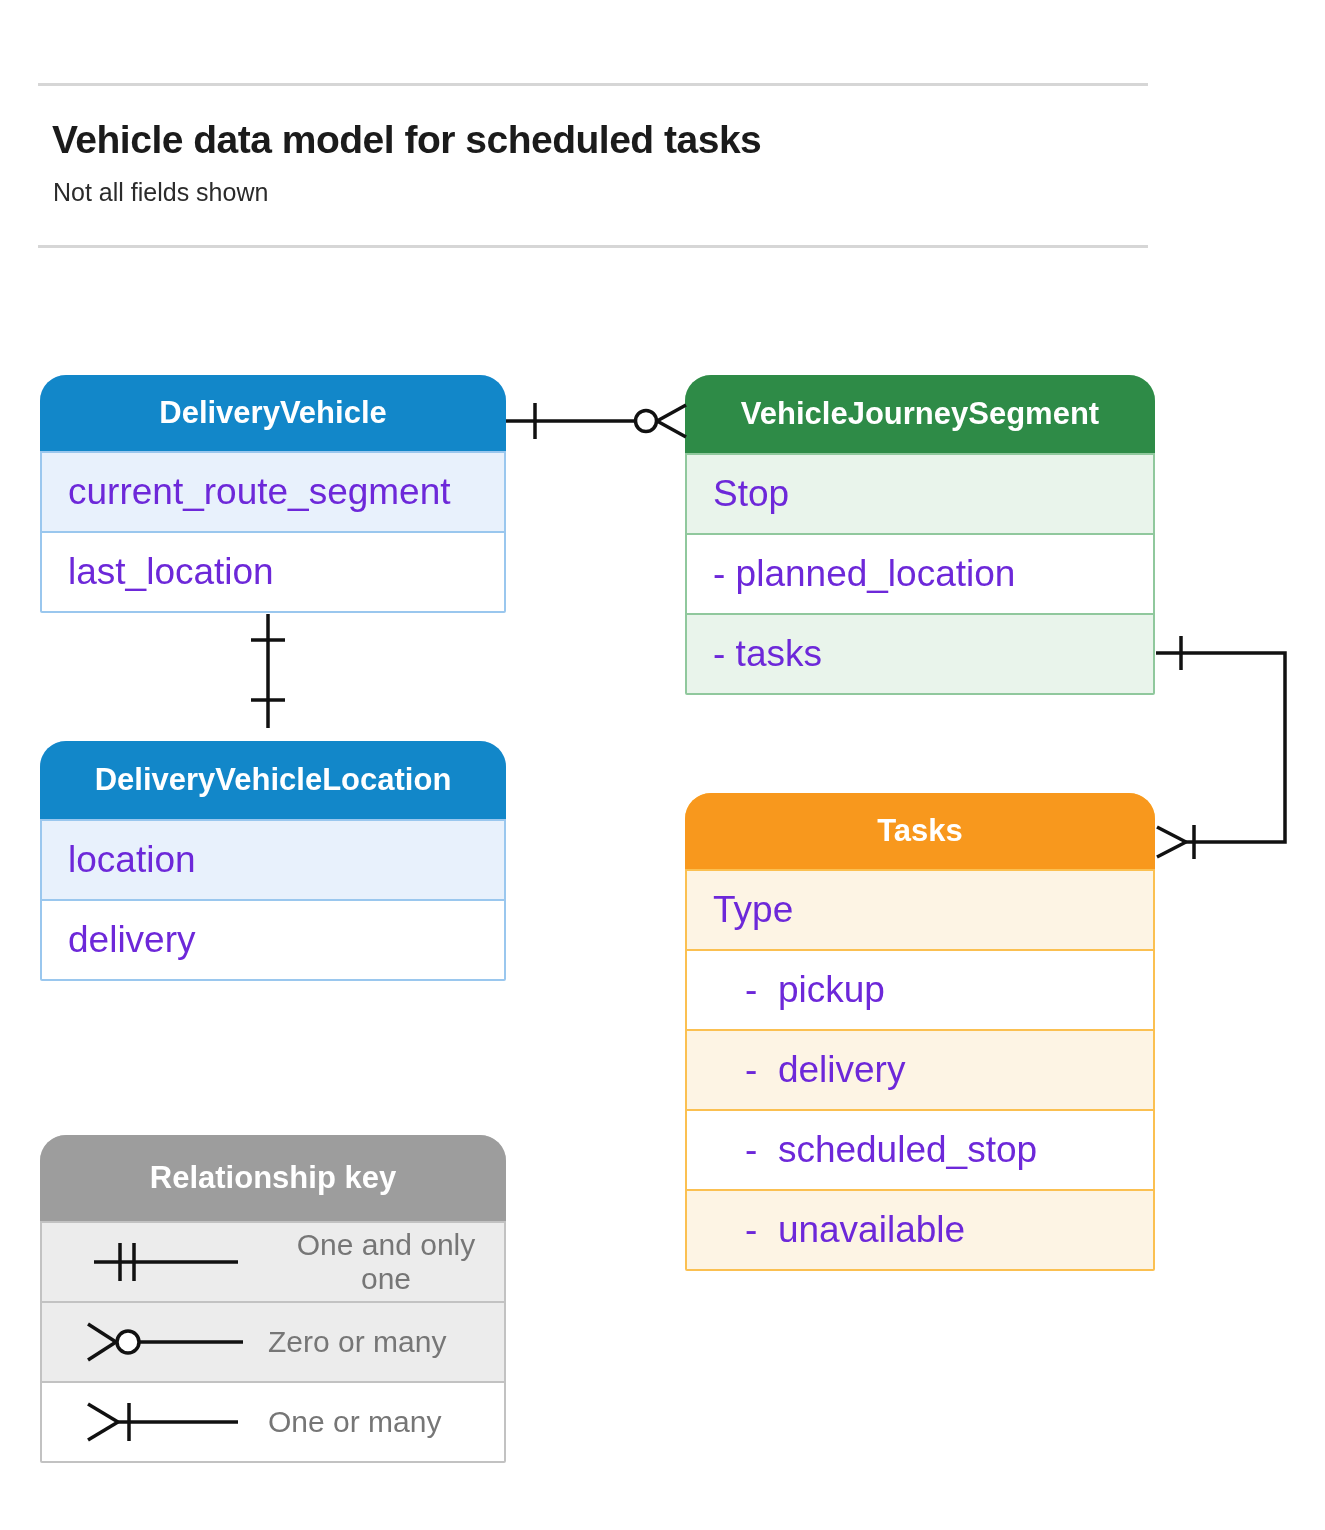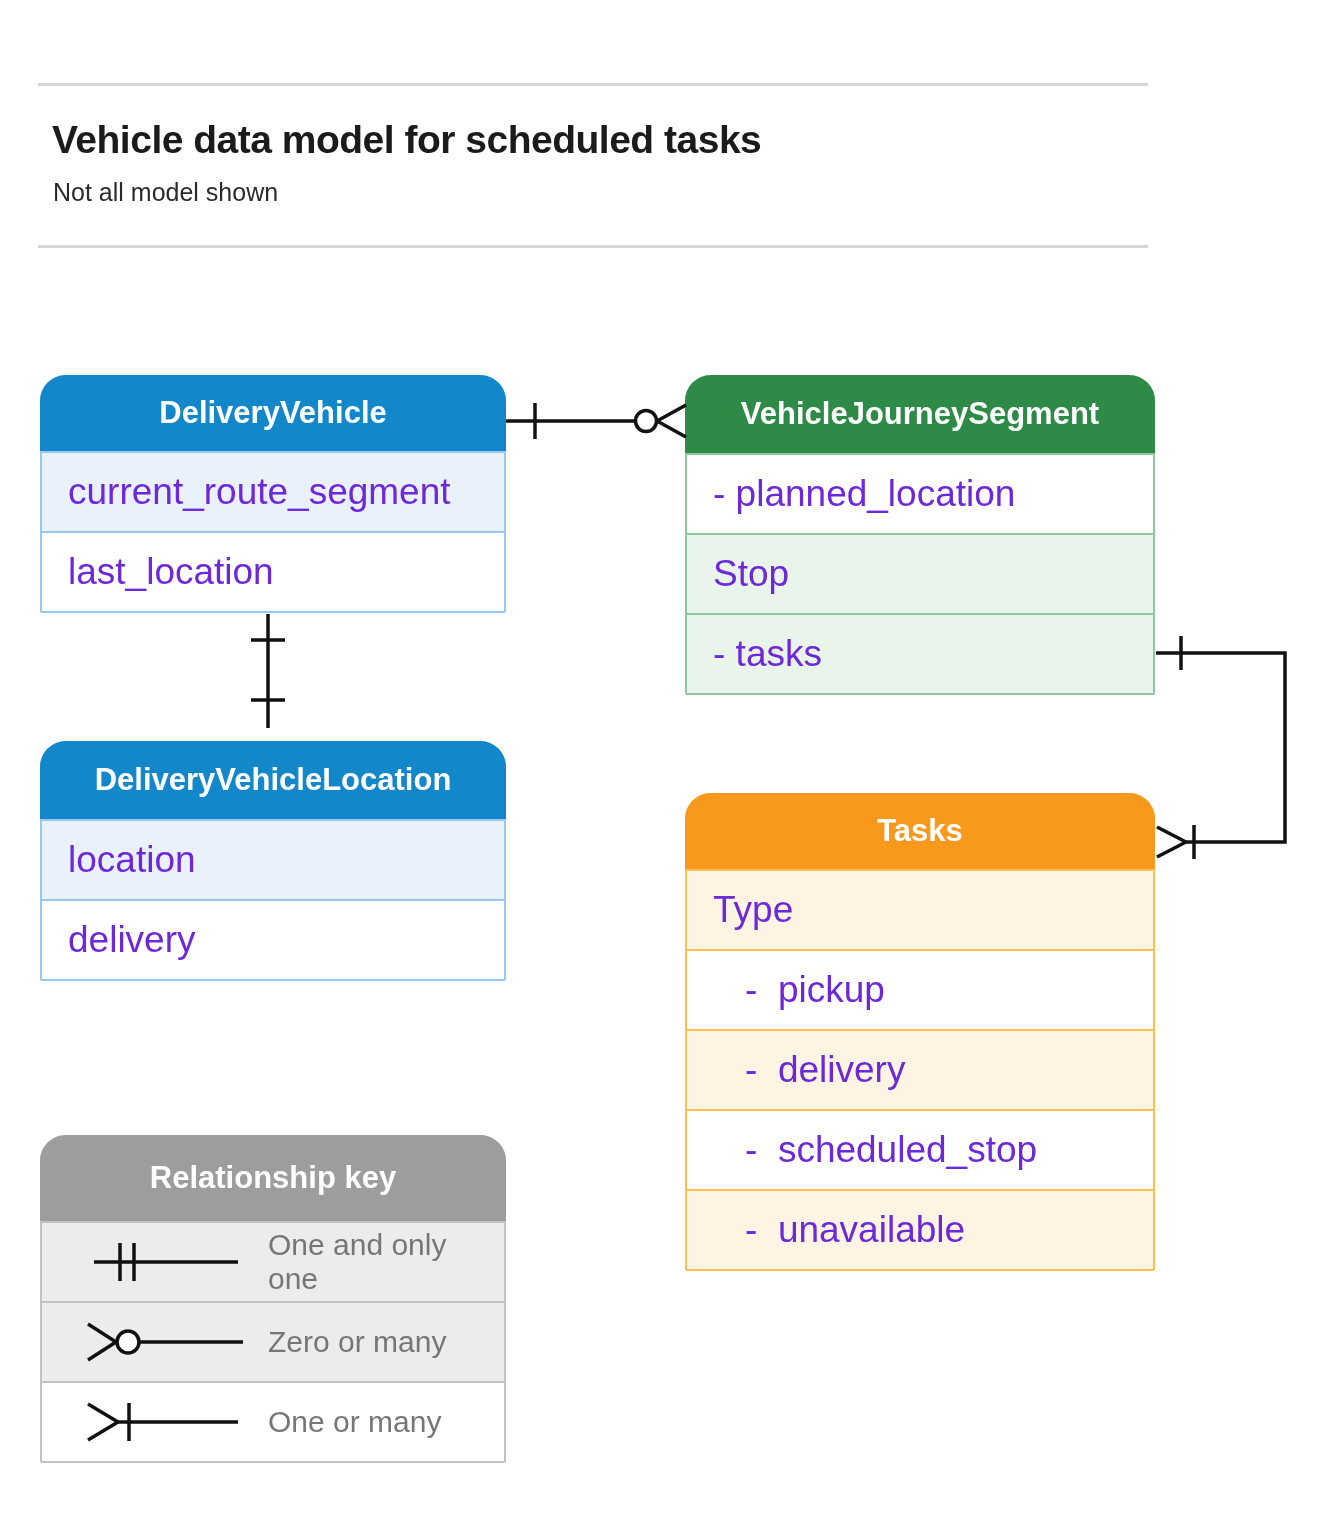--- a/index.html
+++ b/index.html
@@ -10,21 +10,21 @@
   .rule { position:absolute; height:3px; background:#d6d6d6; }
   #rule-top { left:38px; top:39px; width:1110px; }
   #rule-bottom { left:38px; top:201px; width:1110px; }
 
   #page-title { position:absolute; left:52px; top:74px; font-size:39px;
                 font-weight:700; color:#1b1b1b; letter-spacing:-0.5px; }
   #page-subtitle { position:absolute; left:53px; top:134px; font-size:25px;
                    color:#2b2b2b; }
 
   .entity { position:absolute; border:2px solid var(--bc); background:#fff;
-            border-radius:26px 26px 2px 2px; }
+            border-radius:26px 26px 2px 2px;text-align:center; }
   .entity-header { margin:-2px -2px 0 -2px; height:var(--hh);
             background:var(--head); border-radius:26px 26px 0 0;
             display:flex; align-items:center; justify-content:center;
             color:#ffffff; font-size:31px; font-weight:700; }
   .entity-row { height:80px; display:flex; align-items:center;
             padding-left:26px; font-size:37px; color:#6d28d9;
             white-space:pre-wrap; border-top:2px solid var(--bc); }
   .entity-row:first-of-type { border-top:none; }
   .entity-row.alt { background:var(--light); }
   .entity-row.indent { padding-left:58px; }
@@ -50,33 +50,33 @@
   .legend-symbol * { stroke:#111111; stroke-width:3.5; fill:none; }
   .legend-symbol circle { fill:#ffffff; }
 </style>
 </head>
 <body>
 
 <div class="stage">
 
   <div id="rule-top" class="rule"></div>
   <h1 id="page-title">Vehicle data model for scheduled tasks</h1>
-  <div id="page-subtitle">Not all model shown</div>
+  <div id="page-subtitle">Not all fields shown</div>
   <div id="rule-bottom" class="rule"></div>
 
   <div class="entity e-blue" id="entity-delivery-vehicle">
     <div class="entity-header">DeliveryVehicle</div>
     <div class="entity-row alt">current_route_segment</div>
     <div class="entity-row">last_location</div>
   </div>
 
   <div class="entity e-green" id="entity-vehicle-journey-segment">
     <div class="entity-header">VehicleJourneySegment</div>
+    <div class="entity-row alt">Stop</div>
     <div class="entity-row">- planned_location</div>
-    <div class="entity-row alt">Stop</div>
     <div class="entity-row alt">- tasks</div>
   </div>
 
   <div class="entity e-blue" id="entity-delivery-vehicle-location">
     <div class="entity-header">DeliveryVehicleLocation</div>
     <div class="entity-row alt">location</div>
     <div class="entity-row">delivery</div>
   </div>
 
   <div class="entity e-orange" id="entity-tasks">

